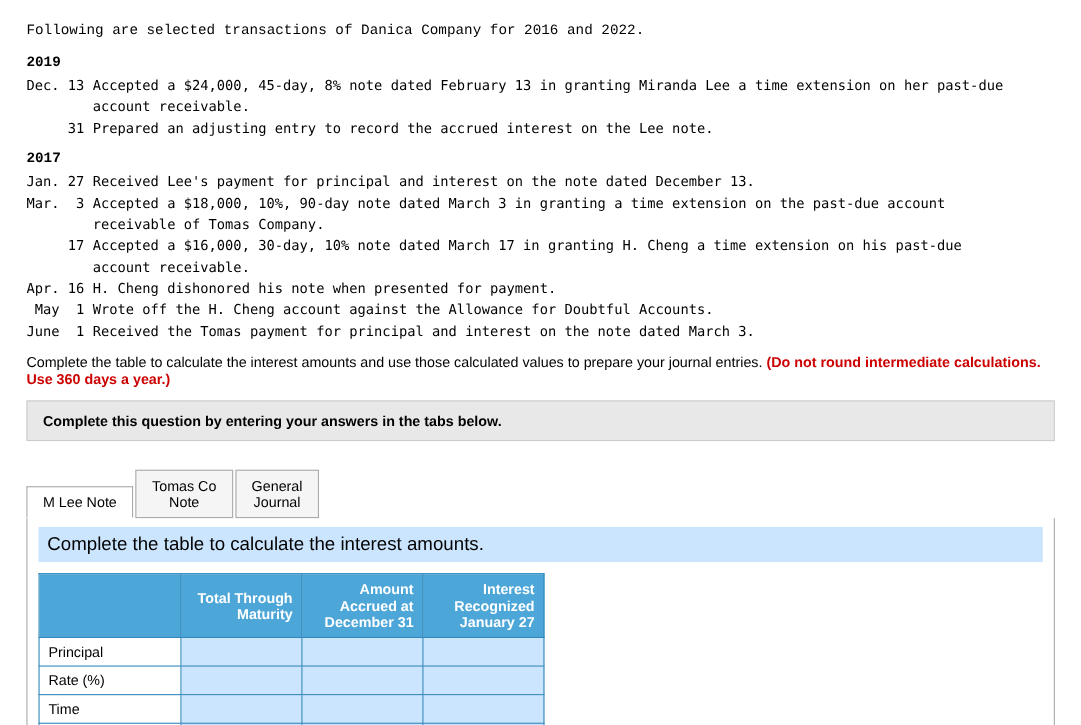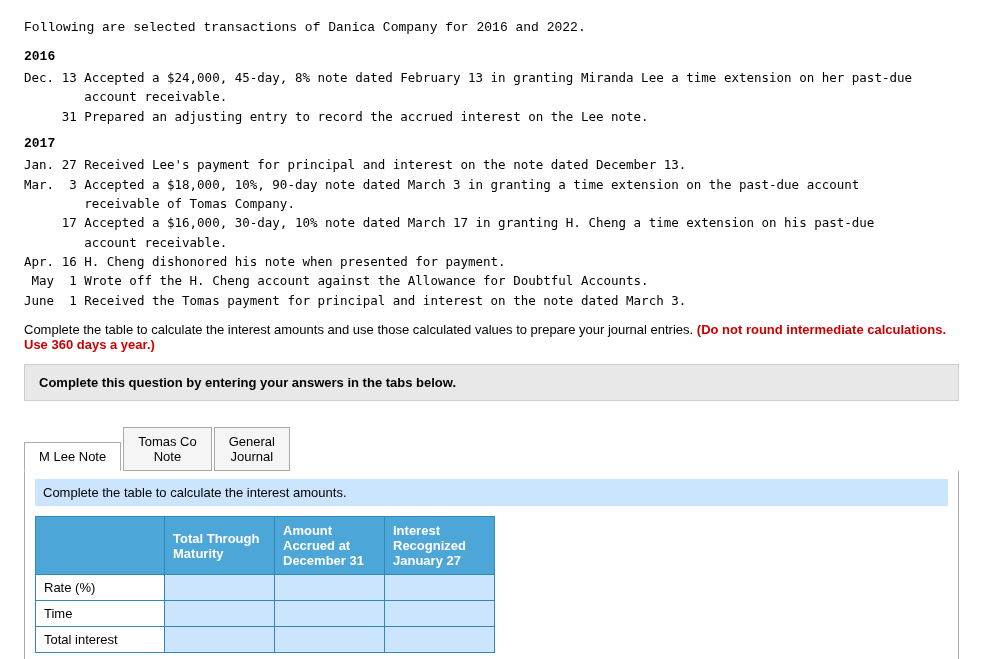--- a/index.html
+++ b/index.html
@@ -73,35 +73,35 @@
     }
     .tab-content-area {
       border: 1px solid #aaa;
       border-top: none;
       padding: 8px 10px 10px 10px;
     }
     .blue-instruction {
       background: #cce5ff;
       padding: 6px 8px;
       font-family: Arial, sans-serif;
-      font-size: 13px;
+      font-size: 17px;
       margin-bottom: 10px;
     }
     .interest-table {
       border-collapse: collapse;
       width: 460px;
       font-family: Arial, sans-serif;
       font-size: 13px;
     }
     .interest-table th {
       background: #4da6d8;
       color: #fff;
       border: 1px solid #3388bb;
       padding: 6px 8px;
-      text-align: left;
+      text-align: right;
       font-weight: bold;
     }
     .interest-table td {
       border: 1px solid #3388bb;
       padding: 5px 8px;
       background: #fff;
       min-height: 24px;
     }
     .interest-table td.row-label {
       background: #fff;
@@ -123,21 +123,21 @@
     .corner-cell {
       background: #4da6d8;
       border: 1px solid #3388bb;
     }
   </style>
 </head>
 <body>
 
 <p class="intro-text">Following are selected transactions of Danica Company for 2016 and 2022.</p>
 
-<p class="year-heading">2016</p>
+<p class="year-heading">2019</p>
 <pre class="transactions">Dec. 13 Accepted a $24,000, 45-day, 8% note dated February 13 in granting Miranda Lee a time extension on her past-due
         account receivable.
      31 Prepared an adjusting entry to record the accrued interest on the Lee note.</pre>
 
 <p class="year-heading">2017</p>
 <pre class="transactions">Jan. 27 Received Lee's payment for principal and interest on the note dated December 13.
 Mar.  3 Accepted a $18,000, 10%, 90-day note dated March 3 in granting a time extension on the past-due account
         receivable of Tomas Company.
      17 Accepted a $16,000, 30-day, 10% note dated March 17 in granting H. Cheng a time extension on his past-due
         account receivable.
@@ -167,20 +167,26 @@
     <thead>
       <tr>
         <th class="corner-cell"></th>
         <th>Total Through<br>Maturity</th>
         <th>Amount<br>Accrued at<br>December 31</th>
         <th>Interest<br>Recognized<br>January 27</th>
       </tr>
     </thead>
     <tbody>
       <tr>
+        <td class="row-label">Principal</td>
+        <td class="input-cell"><input type="text" style=""></td>
+        <td class="input-cell"><input type="text" style=""></td>
+        <td class="input-cell"><input type="text" style=""></td>
+      </tr>
+      <tr>
         <td class="row-label">Rate (%)</td>
         <td class="input-cell"><input type="text" style=""></td>
         <td class="input-cell"><input type="text" style=""></td>
         <td class="input-cell"><input type="text" style=""></td>
       </tr>
       <tr>
         <td class="row-label">Time</td>
         <td class="input-cell"><input type="text" style=""></td>
         <td class="input-cell"><input type="text" style=""></td>
         <td class="input-cell"><input type="text" style=""></td>

